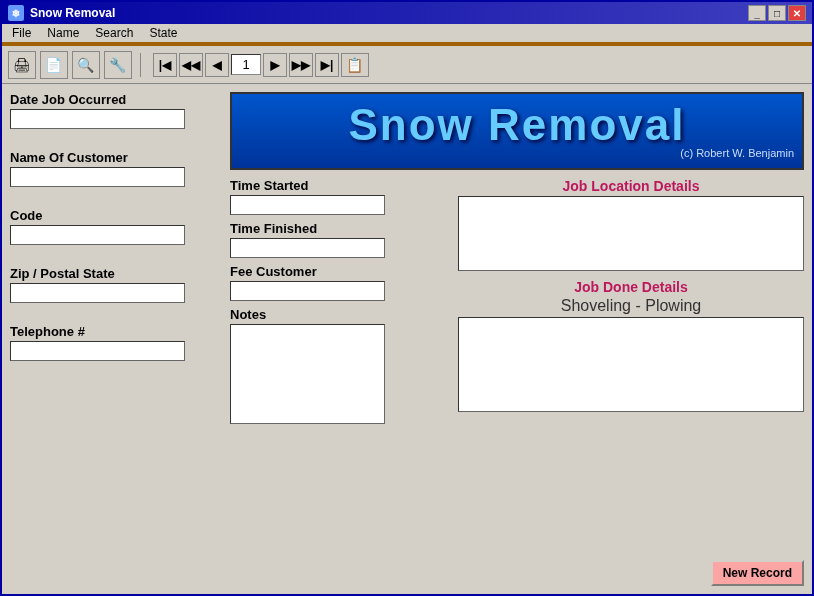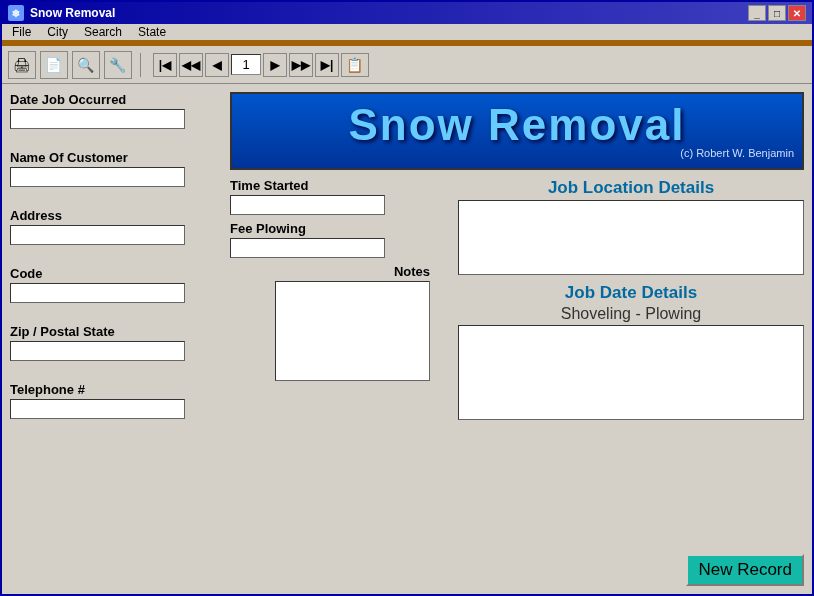--- a/index.html
+++ b/index.html
@@ -73,21 +73,21 @@
     }
 
     .title-btn.close { background: #e04040; color: white; }
 
     
     .menu-bar {
       background: #d4d0c8;
       padding: 2px 4px;
       display: flex;
       gap: 4px;
-      border-bottom: 6px solid #a16207;
+      border-bottom: 4px solid #a16207;
       flex-shrink: 0;
       height: 22px;
       align-items: center;
     }
 
     .menu-item {
       padding: 2px 6px;
       font-size: 12px;
       cursor: pointer;
     }
@@ -286,21 +286,20 @@
       background: white;
       font-size: 12px;
       padding: 1px 3px;
     }
 
     .notes-area {
       display: flex;
       flex-direction: column;
       gap: 2px;
       flex: 1;
-      align-items: flex-end;
     }
 
     .notes-textarea {
       width: 155px;
       height: 100px;
       border: 1px solid #666;
       border-top-color: #333;
       border-left-color: #333;
       background: white;
       font-size: 12px;
@@ -327,41 +326,41 @@
 
     .job-location-textarea {
       height: 75px;
     }
 
     .job-done-textarea {
       height: 95px;
     }
 
     .section-title {
-      font-size: 17px;
-      font-weight: bold;
-      color: #0369a1;
+      font-size: 14px;
+      font-weight: bold;
+      color: #be185d;
       text-align: center;
     }
 
     .section-subtitle {
       font-size: 16px;
       color: #333;
       text-align: center;
     }
 
     .new-record-btn {
       align-self: flex-end;
       margin-top: auto;
       padding: 4px 10px;
       border: 2px outset #d4d0c8;
-      background: #14b8a6;
-      font-size: 17px;
-      cursor: pointer;
-      font-weight: normal;
+      background: #fca5a5;
+      font-size: 12px;
+      cursor: pointer;
+      font-weight: bold;
     }
 
     textarea {
       font-family: Arial, sans-serif;
     }
   </style>
 </head>
 <body>
 
 <div class="window">
@@ -373,21 +372,21 @@
     </div>
     <div class="title-bar-controls">
       <div class="title-btn">_</div>
       <div class="title-btn">□</div>
       <div class="title-btn close">✕</div>
     </div>
   </div>
 
   <div class="menu-bar">
     <span class="menu-item">File</span>
-    <span class="menu-item">City</span>
+    <span class="menu-item">Name</span>
     <span class="menu-item">Search</span>
     <span class="menu-item">State</span>
   </div>
 
   <div class="toolbar">
     <div class="toolbar-btn">🖨</div>
     <div class="toolbar-btn">📄</div>
     <div class="toolbar-btn">🔍</div>
     <div class="toolbar-btn">🔧</div>
     <div class="toolbar-separator"></div>
@@ -410,24 +409,20 @@
       <div class="field-group">
         <label class="field-label">Date Job Occurred</label>
         <input class="field-input" type="text" value="" style="">
       </div>
 
       <div class="field-group">
         <label class="field-label">Name Of Customer</label>
         <input class="field-input" type="text" value="" style="">
       </div>
 
-      <div class="field-group">
-        <label class="field-label">Address</label>
-        <input class="field-input" type="text" value="" style="">
-      </div>
 
       <div class="field-group">
         <label class="field-label">Code</label>
         <input class="field-input" type="text" value="" style="">
       </div>
 
 
       <div class="field-group">
         <label class="field-label">Zip / Postal State</label>
         <input class="field-input" type="text" value="" style="">
@@ -449,43 +444,47 @@
 
       <div class="form-columns">
 
         <div class="middle-col">
 
           <div class="form-field-group">
             <label class="form-label">Time Started</label>
             <input class="form-input" type="text" value="" style="">
           </div>
 
-
-
           <div class="form-field-group">
-            <label class="form-label">Fee Plowing</label>
+            <label class="form-label">Time Finished</label>
+            <input class="form-input" type="text" value="" style="">
+          </div>
+
+
+          <div class="form-field-group">
+            <label class="form-label">Fee Customer</label>
             <input class="form-input" type="text" value="" style="">
           </div>
 
           <div class="notes-area">
             <label class="form-label">Notes</label>
             <textarea class="notes-textarea" style=""></textarea>
           </div>
 
         </div>
 
         <div class="right-col">
 
           <div class="right-textarea-group">
             <div class="section-title">Job Location Details</div>
             <textarea class="right-textarea job-location-textarea" style=""></textarea>
           </div>
 
           <div class="right-textarea-group">
-            <div class="section-title">Job Date Details</div>
+            <div class="section-title">Job Done Details</div>
             <div class="section-subtitle">Shoveling - Plowing</div>
             <textarea class="right-textarea job-done-textarea" style=""></textarea>
           </div>
 
           <button class="new-record-btn">New Record</button>
 
         </div>
 
       </div>
 

